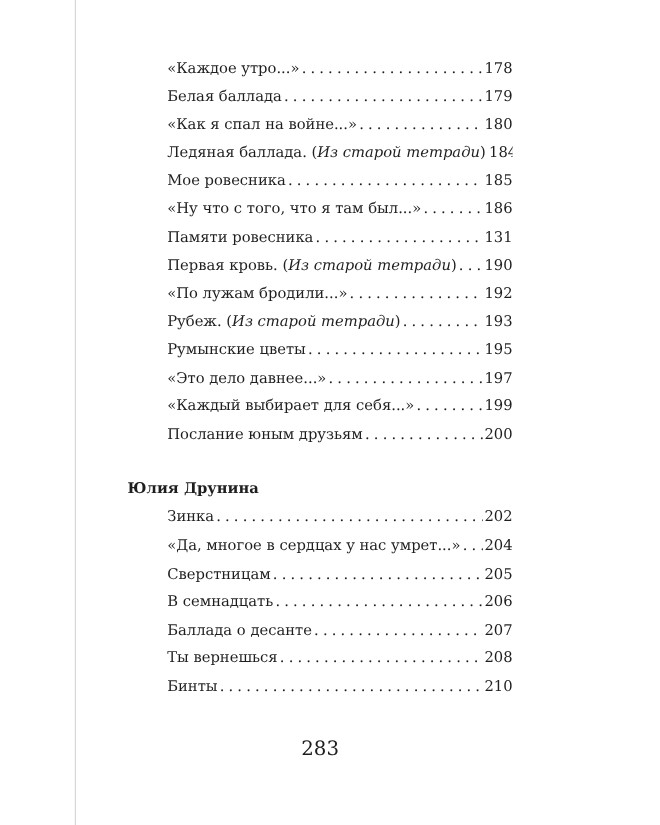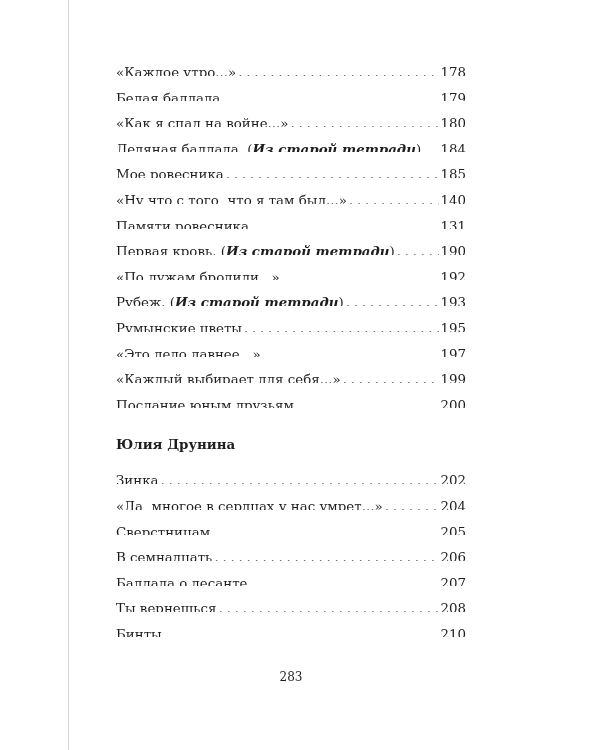--- a/index.html
+++ b/index.html
@@ -34,58 +34,57 @@
       align-items: baseline;
       height: 25.6px;
       font-size: 13.4px;
       line-height: 25.6px;
       white-space: nowrap;
       overflow: hidden;
     }
     .toc-title {
       flex: 0 0 auto;
       padding-right: 2px;
+      margin-left: 36px;
     }
     .toc-title i {
       font-style: italic;
-      font-weight: bold;
     }
     .toc-leader {
       flex: 1 1 auto;
       overflow: hidden;
       letter-spacing: 3.1px;
       color: #1e1e1e;
     }
     .toc-leader::before {
       content: ". . . . . . . . . . . . . . . . . . . . . . . . . . . . . . . . . . . . . . . . . . . . . . . . . . . . . . . . . . . . . . . . . . . .";
       letter-spacing: 0;
       word-spacing: -0.5px;
     }
     .toc-page {
       flex: 0 0 auto;
       padding-left: 1px;
-      margin-top: 10px;
     }
     .section-gap {
       height: 23px;
     }
     .section-heading {
       font-weight: bold;
       font-size: 13.4px;
       height: 27px;
       line-height: 27px;
     }
     .page-number {
       position: absolute;
       top: 670px;
       left: 0;
       width: 600px;
       padding-left: 0;
       text-align: center;
-      font-size: 12px;
+      font-size: 18px;
       color: #1e1e1e;
     }
     .page-number span {
       position: relative;
       left: -9px;
     }
   </style>
 </head>
 <body>
 
@@ -114,21 +113,21 @@
     <span class="toc-page">184</span>
   </div>
   <div class="toc-row">
     <span class="toc-title"><span>Мое ровесника</span><i></i><span></span></span>
     <span class="toc-leader"></span>
     <span class="toc-page">185</span>
   </div>
   <div class="toc-row">
     <span class="toc-title"><span>«Ну что с того, что я там был...»</span><i></i><span></span></span>
     <span class="toc-leader"></span>
-    <span class="toc-page">140</span>
+    <span class="toc-page">186</span>
   </div>
   <div class="toc-row">
     <span class="toc-title"><span>Памяти ровесника</span><i></i><span></span></span>
     <span class="toc-leader"></span>
     <span class="toc-page">131</span>
   </div>
   <div class="toc-row">
     <span class="toc-title"><span>Первая кровь. (</span><i>Из старой тетради</i><span>)</span></span>
     <span class="toc-leader"></span>
     <span class="toc-page">190</span>

